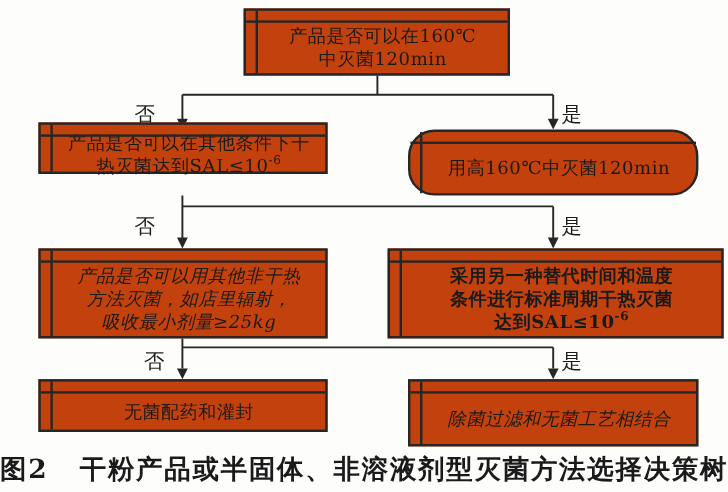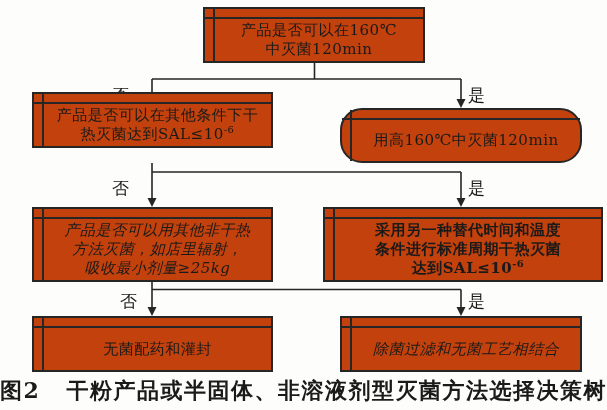--- a/index.html
+++ b/index.html
@@ -106,21 +106,21 @@
   <div class="box" style="left:203px; top:7px; width:222px; height:56px;">
     <div class="box-text">
       <div>产品是否可以在160℃</div>
       <div>中灭菌120min</div>
     </div>
   </div>
 
   <div class="branch-label" style="left:112px; top:84px;">否</div>
   <div class="branch-label" style="left:468px; top:84px;">是</div>
 
-  <div class="box" style="left:32px; top:92px; width:241px; height:56px;padding-left:28px;">
+  <div class="box" style="left:32px; top:102px; width:241px; height:43px;padding-left:28px;">
     <div class="box-text">
       <div>产品是否可以在其他条件下干</div>
       <div><span>热灭菌达到SAL≤10</span><sup>-6</sup></div>
     </div>
   </div>
 
   <div class="box" style="left:340px; top:108px; width:242px; height:55px;border-radius:22px;">
     <div class="box-text">
       <div>用高160℃中灭菌120min</div>
     </div>
@@ -141,21 +141,21 @@
     <div class="box-text">
       <div>采用另一种替代时间和温度</div>
       <div>条件进行标准周期干热灭菌</div>
       <div><span>达到SAL≤10</span><sup>-6</sup></div>
     </div>
   </div>
 
   <div class="branch-label" style="left:120px; top:290px;">否</div>
   <div class="branch-label" style="left:468px; top:290px;">是</div>
 
-  <div class="box" style="left:32px; top:316px; width:241px; height:56px;padding-left:34px;">
+  <div class="box" style="left:32px; top:316px; width:241px; height:44px;padding-left:34px;">
     <div class="box-text">
       <div>无菌配药和灌封</div>
     </div>
   </div>
 
   <div class="box" style="left:340px; top:316px; width:242px; height:56px;font-style:italic;">
     <div class="box-text">
       <div>除菌过滤和无菌工艺相结合</div>
     </div>
   </div>

